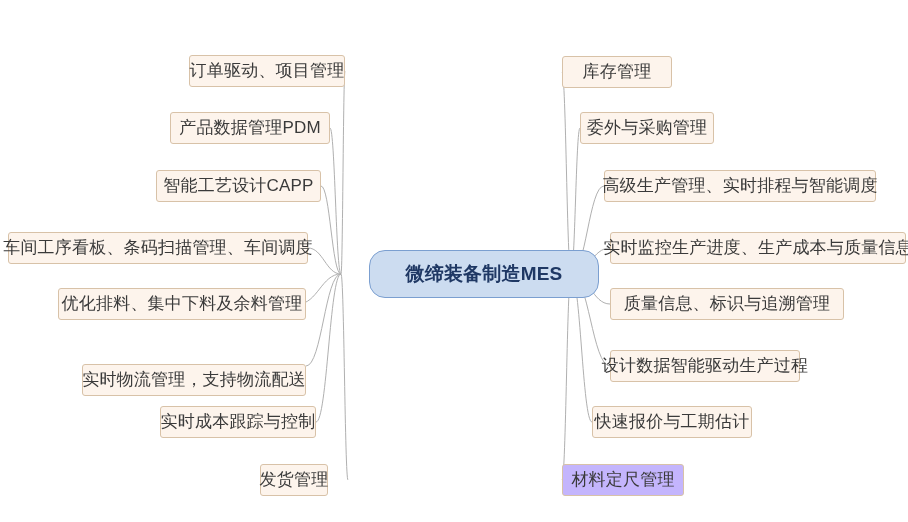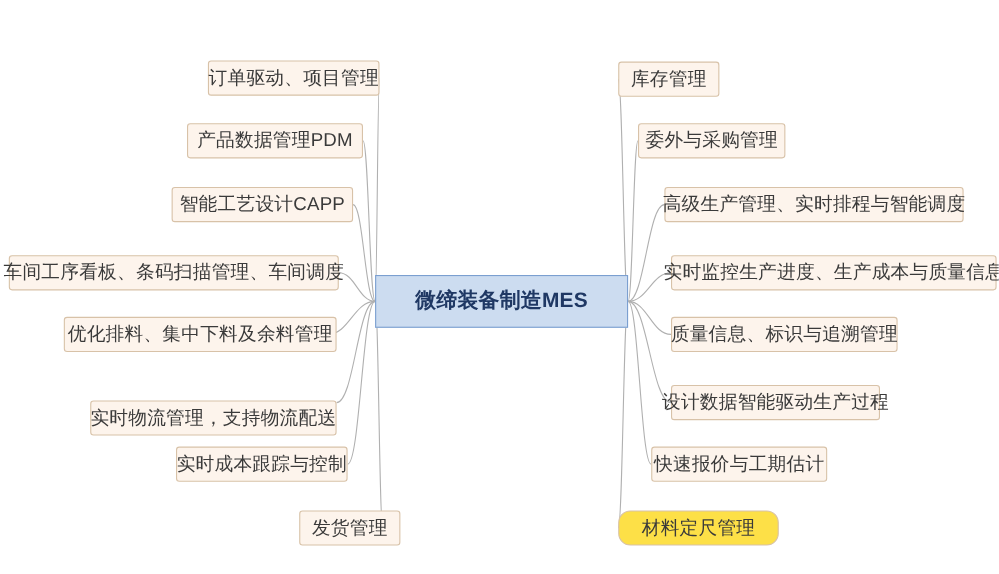--- a/index.html
+++ b/index.html
@@ -42,21 +42,22 @@
     padding: 0 10px;
     height: 32px;
   }
   .center-node {
     background: #ccdcf0;
     border: 1px solid #7b9fd0;
     color: #1f3864;
     font-size: 19px;
     font-weight: bold;
     height: 48px;
-    border-radius: 0;
+    border-radius: 16px;
+    margin-left: 28px;
   }
 </style>
 </head>
 <body>
 
 <div id="canvas">
 
   <svg id="edges" viewBox="0 0 908 522" xmlns="http://www.w3.org/2000/svg">
       <path d="M 341 274 C 342.8 274, 343.2 71, 345 71" fill="none" stroke="#b0b0b0" stroke-width="1"></path>
       <path d="M 341 274 C 336.05 274, 334.95 128, 330 128" fill="none" stroke="#b0b0b0" stroke-width="1"></path>
@@ -95,44 +96,44 @@
       </div>
       <div class="node leaf" style="left: 58px; top: 288px; width: 248px; background: rgb(253, 244, 236); border-color: rgb(216, 194, 168);">
         <span>优化排料、集中下料及余料管理</span>
       </div>
       <div class="node leaf" style="left: 82px; top: 364px; width: 224px; background: rgb(253, 244, 236); border-color: rgb(216, 194, 168);">
         <span>实时物流管理，支持物流配送</span>
       </div>
       <div class="node leaf" style="left: 160px; top: 406px; width: 156px; background: rgb(253, 244, 236); border-color: rgb(216, 194, 168); text-align: center;">
         <span>实时成本跟踪与控制</span>
       </div>
-      <div class="node leaf" style="left: 260px; top: 464px; width: 92px; background: rgb(253, 244, 236); border-color: rgb(216, 194, 168); margin-left: 12px;">
+      <div class="node leaf" style="left: 260px; top: 464px; width: 68px; background: rgb(253, 244, 236); border-color: rgb(216, 194, 168);">
         <span>发货管理</span>
       </div>
     </div>
   <div id="right-group">
-      <div class="node leaf" style="left: 562px; top: 56px; width: 92px; background: rgb(253, 244, 236); border-color: rgb(216, 194, 168);">
+      <div class="node leaf" style="left: 562px; top: 56px; width: 110px; background: rgb(253, 244, 236); border-color: rgb(216, 194, 168);">
         <span>库存管理</span>
       </div>
       <div class="node leaf" style="left: 580px; top: 112px; width: 134px; background: rgb(253, 244, 236); border-color: rgb(216, 194, 168);">
         <span>委外与采购管理</span>
       </div>
       <div class="node leaf" style="left: 604px; top: 170px; width: 272px; background: rgb(253, 244, 236); border-color: rgb(216, 194, 168);">
         <span>高级生产管理、实时排程与智能调度</span>
       </div>
       <div class="node leaf" style="left: 610px; top: 232px; width: 296px; background: rgb(253, 244, 236); border-color: rgb(216, 194, 168);">
         <span>实时监控生产进度、生产成本与质量信息</span>
       </div>
-      <div class="node leaf" style="left: 610px; top: 288px; width: 206px; background: rgb(253, 244, 236); border-color: rgb(216, 194, 168);">
+      <div class="node leaf" style="left: 610px; top: 288px; width: 234px; background: rgb(253, 244, 236); border-color: rgb(216, 194, 168);">
         <span>质量信息、标识与追溯管理</span>
       </div>
       <div class="node leaf" style="left: 610px; top: 350px; width: 190px; background: rgb(253, 244, 236); border-color: rgb(216, 194, 168);">
         <span>设计数据智能驱动生产过程</span>
       </div>
       <div class="node leaf" style="left: 592px; top: 406px; width: 160px; background: rgb(253, 244, 236); border-color: rgb(216, 194, 168);">
         <span>快速报价与工期估计</span>
       </div>
-      <div class="node leaf" style="left: 562px; top: 464px; width: 146px; background: #fde047; border-color: rgb(216, 194, 168); border-radius: 11px;">
+      <div class="node leaf" style="left: 562px; top: 464px; width: 122px; background: #c4b5fd; border-color: rgb(216, 194, 168);">
         <span>材料定尺管理</span>
       </div>
     </div>
 
 </div>
 
 </body></html>

